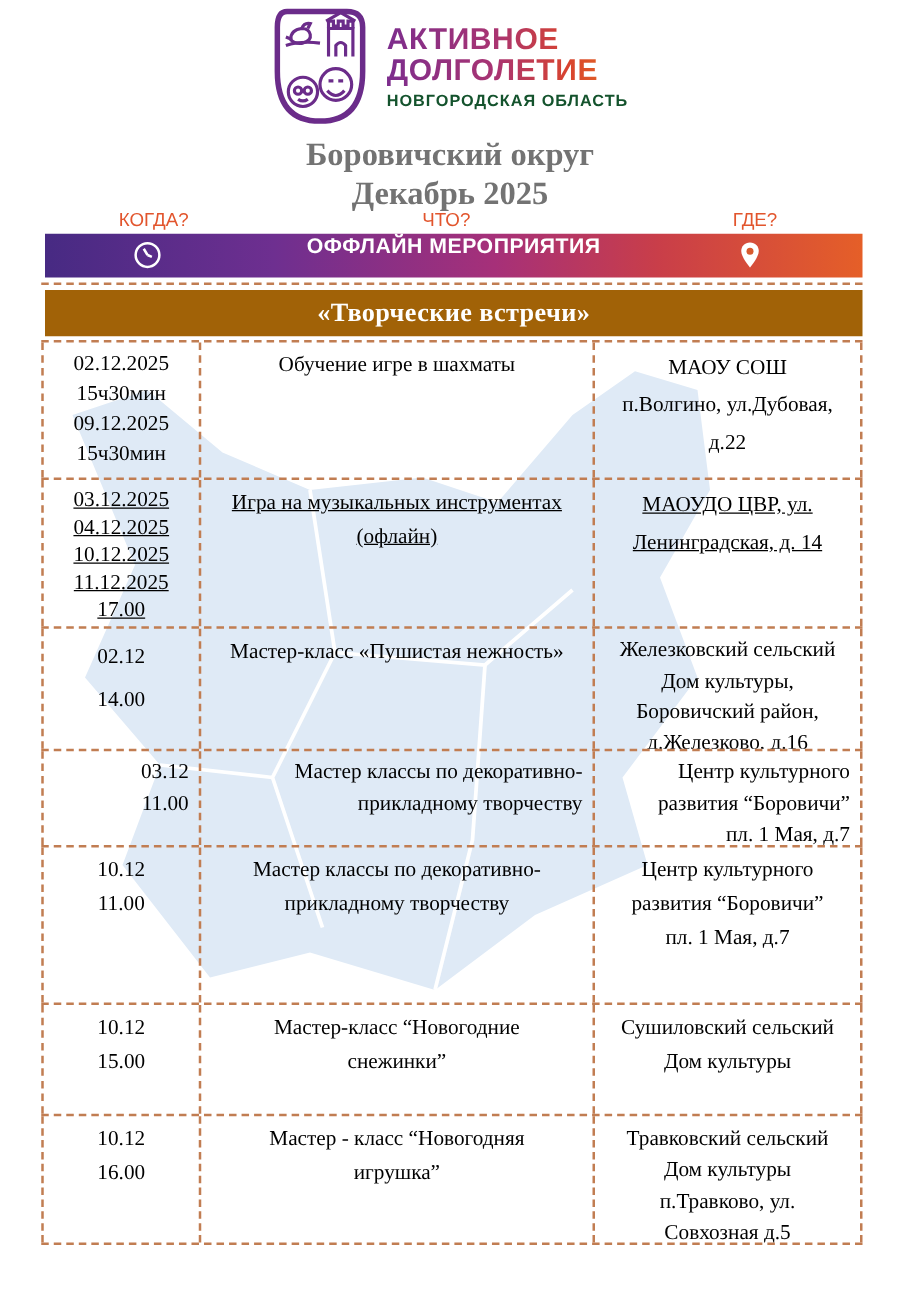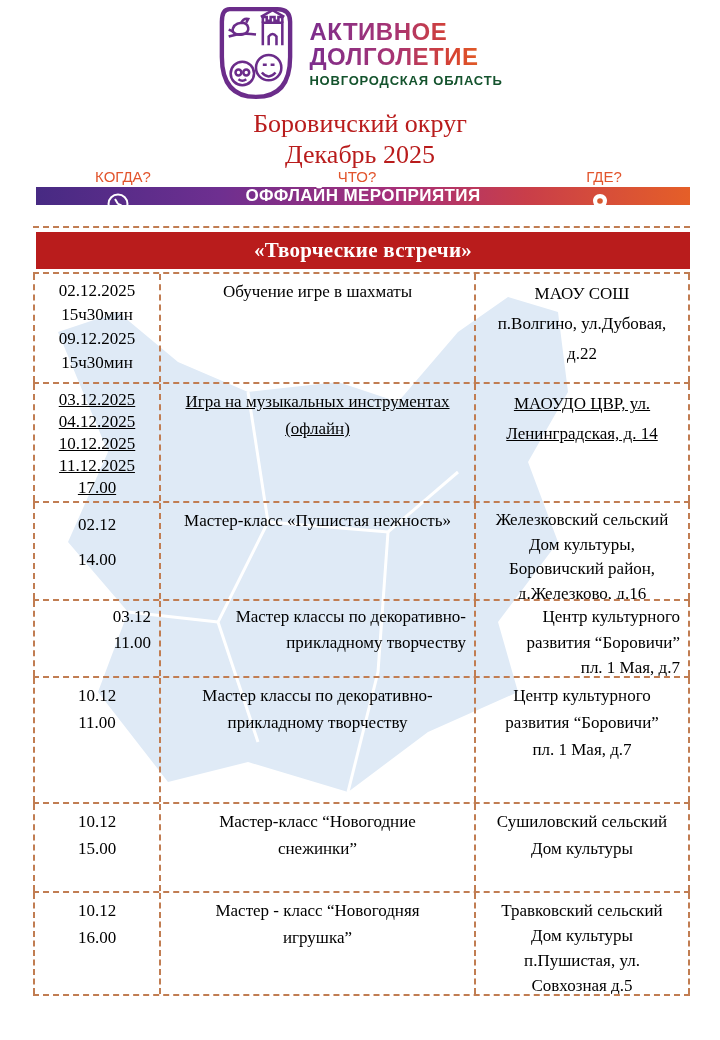--- a/index.html
+++ b/index.html
@@ -10,41 +10,41 @@
   .logo-block{position:absolute;top:6px;left:0;width:100%;display:flex;
               justify-content:center;align-items:flex-start;gap:14px;}
   .logo-text{padding-top:14px;font-family:"Liberation Sans",sans-serif;}
   .logo-line{font-weight:700;font-size:24px;line-height:1.04;letter-spacing:.5px;
              background:linear-gradient(90deg,#7c2d8d 0%,#a93472 45%,#d8432f 75%,#e8751f 100%);
              -webkit-background-clip:text;background-clip:text;color:transparent;}
   .logo-sub{margin-top:3px;font-size:13px;font-weight:700;letter-spacing:.8px;color:#14532d;}
 
   
   .main-title{position:absolute;top:108px;left:0;width:100%;text-align:center;
-              font-weight:400;font-size:26px;line-height:1.2;color:#b91c1c;}
+              font-weight:700;font-size:26px;line-height:1.2;color:#737373;}
 
   
   .col-label{position:absolute;top:168px;transform:translateX(-50%);
              font-family:"Liberation Sans",sans-serif;font-size:15px;color:#e2552d;}
   .col-when{left:123px;} .col-what{left:357px;} .col-where{left:604px;}
 
   
-  .band{position:absolute;top:187px;left:36px;width:654px;height:18px;
+  .band{position:absolute;top:187px;left:36px;width:654px;height:35px;
         background:linear-gradient(90deg,#472a83 0%,#6e2f90 28%,#a63079 55%,#c93e49 75%,#e55f28 100%);
-        display:flex;align-items:center;justify-content:center;}
+        display:flex;align-items:flex-start;justify-content:center;}
   .band-label{font-family:"Liberation Sans",sans-serif;font-weight:700;font-size:17px;
               letter-spacing:.4px;color:#fff;}
   .band .clock{position:absolute;left:70px;top:5px;}
   .band .pin{position:absolute;left:556px;top:6px;}
 
   
   .dash-rule{position:absolute;top:226px;left:33px;width:657px;border-top:2px dashed #c17d52;}
 
   
-  .section-band{position:absolute;top:232px;left:36px;width:654px;height:37px;background:#b91c1c;
+  .section-band{position:absolute;top:232px;left:36px;width:654px;height:37px;background:#a16207;
                 display:flex;align-items:center;justify-content:center;}
   .section-title{font-weight:700;font-size:21px;color:#fff;letter-spacing:.3px;}
 
   
   .map-wrap{position:absolute;top:272px;left:38px;width:540px;height:540px;z-index:0;}
 
   
   .table{position:absolute;top:272px;left:33px;width:657px;z-index:1;
          border-top:2px dashed #c17d52;}
   .row{display:grid;grid-template-columns:128px 315px 214px;border-bottom:2px dashed #c17d52;
@@ -250,19 +250,19 @@
           <div class="line">10.12</div>
           <div class="line">16.00</div>
         </div>
         <div class="cell what">
           <div class="line">Мастер - класс “Новогодняя</div>
           <div class="line">игрушка”</div>
         </div>
         <div class="cell where">
           <div class="line">Травковский сельский</div>
           <div class="line">Дом культуры</div>
-          <div class="line">п.Пушистая, ул.</div>
+          <div class="line">п.Травково, ул.</div>
           <div class="line">Совхозная д.5</div>
         </div>
       </div>
     </div>
 
 </div>
 
 </body></html>

